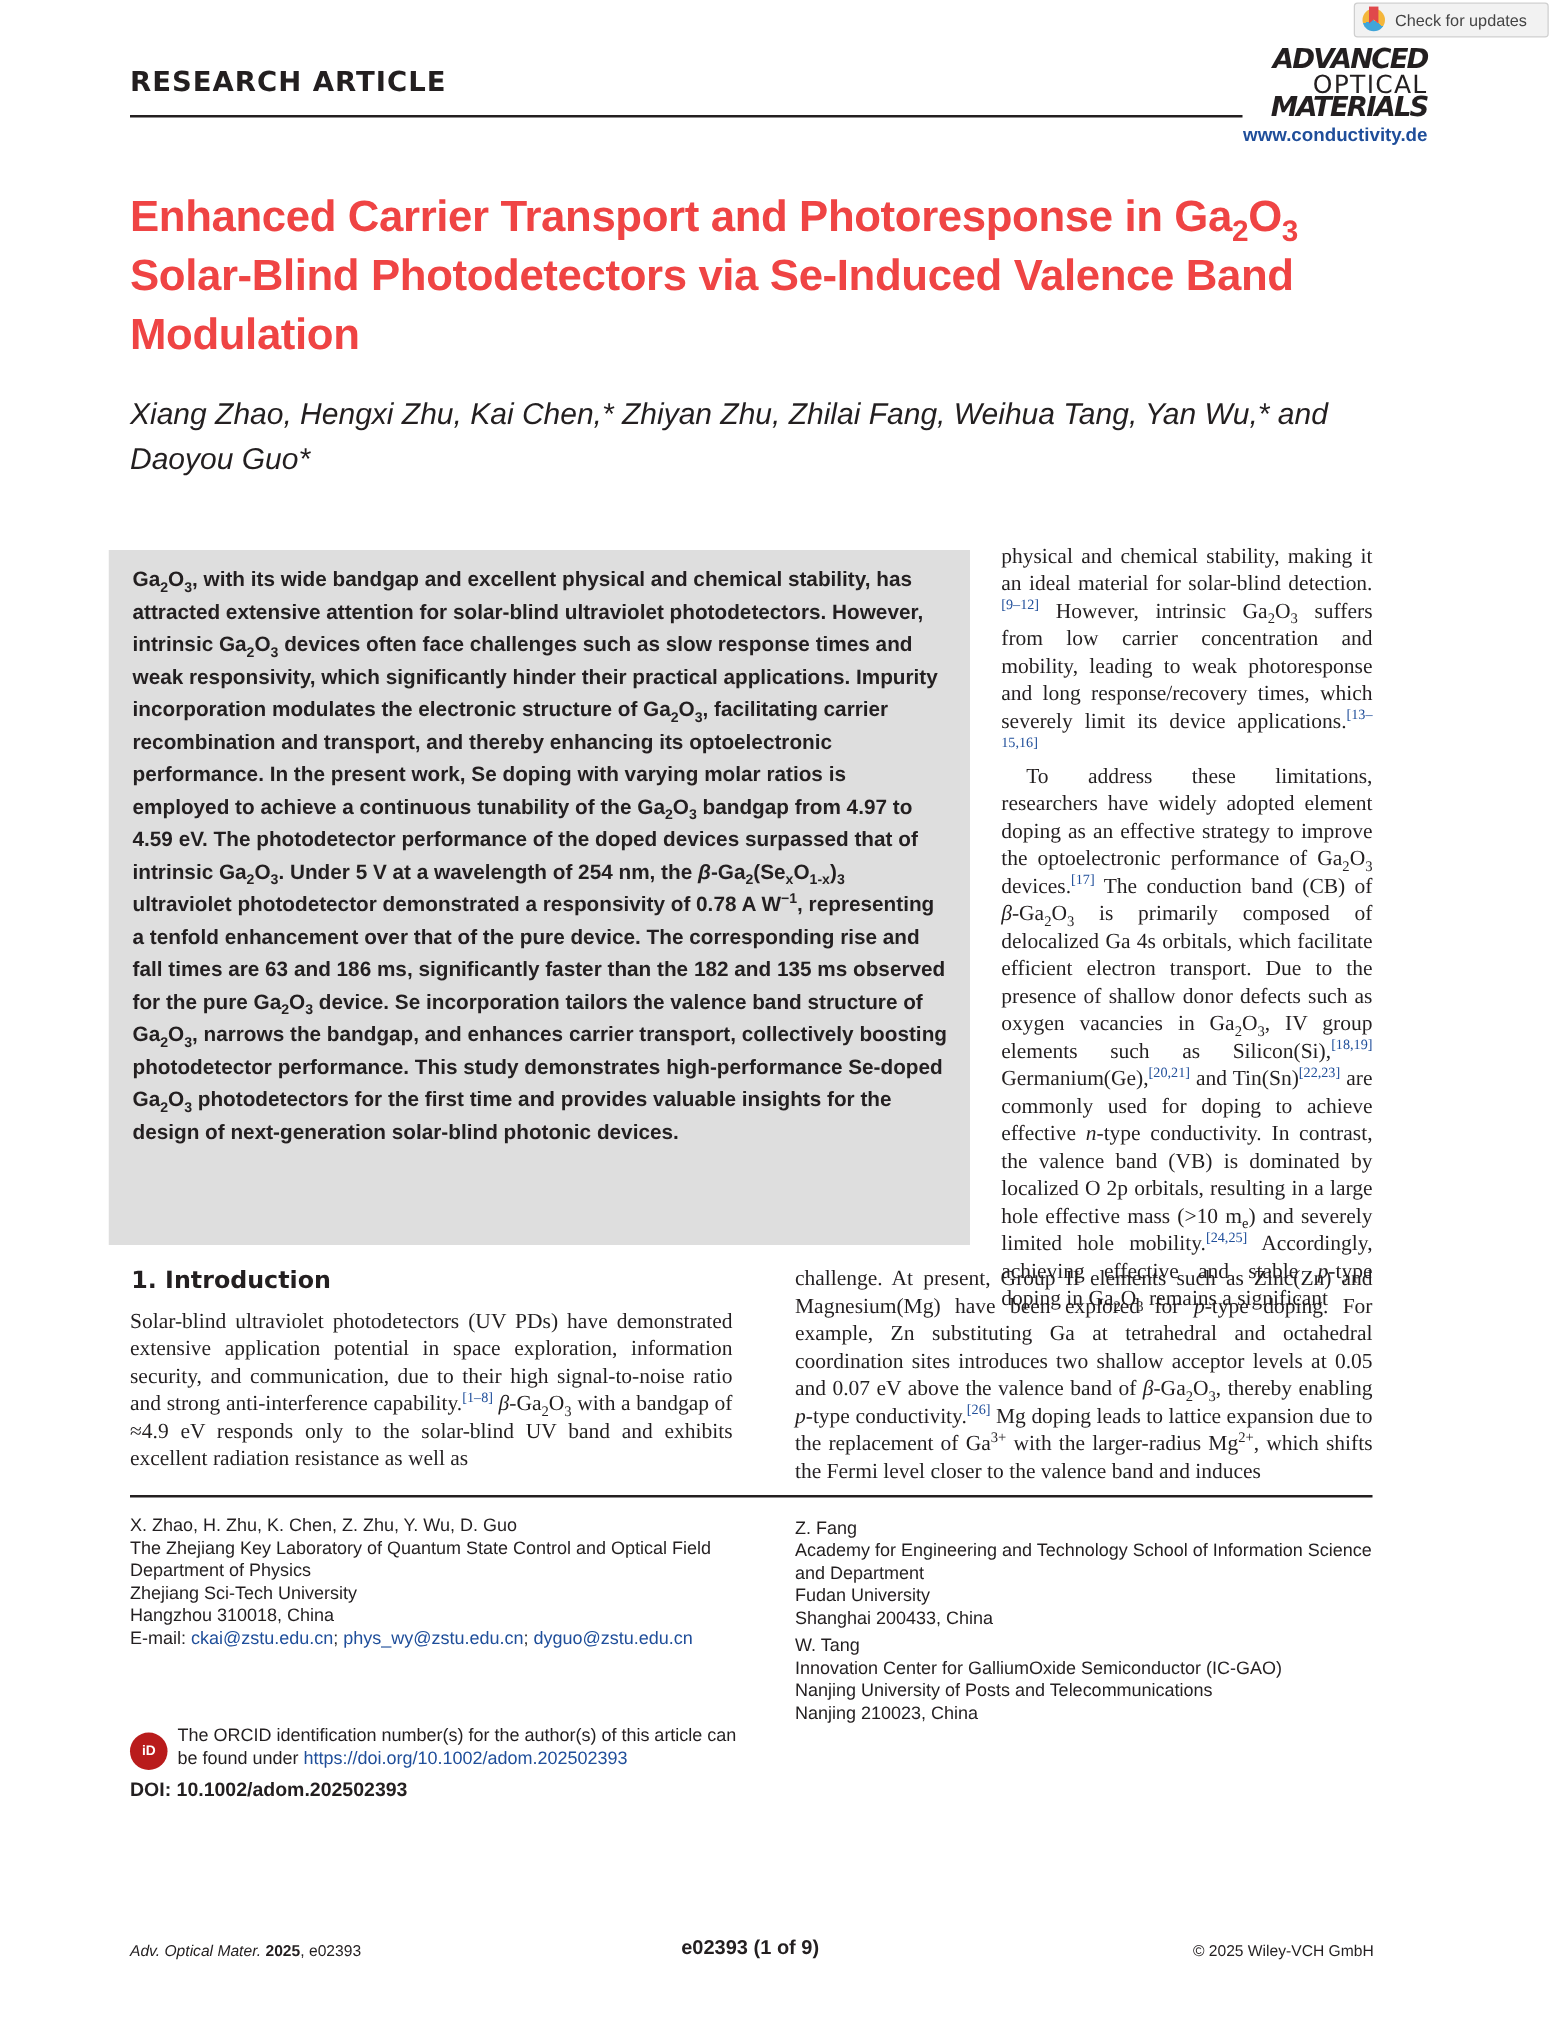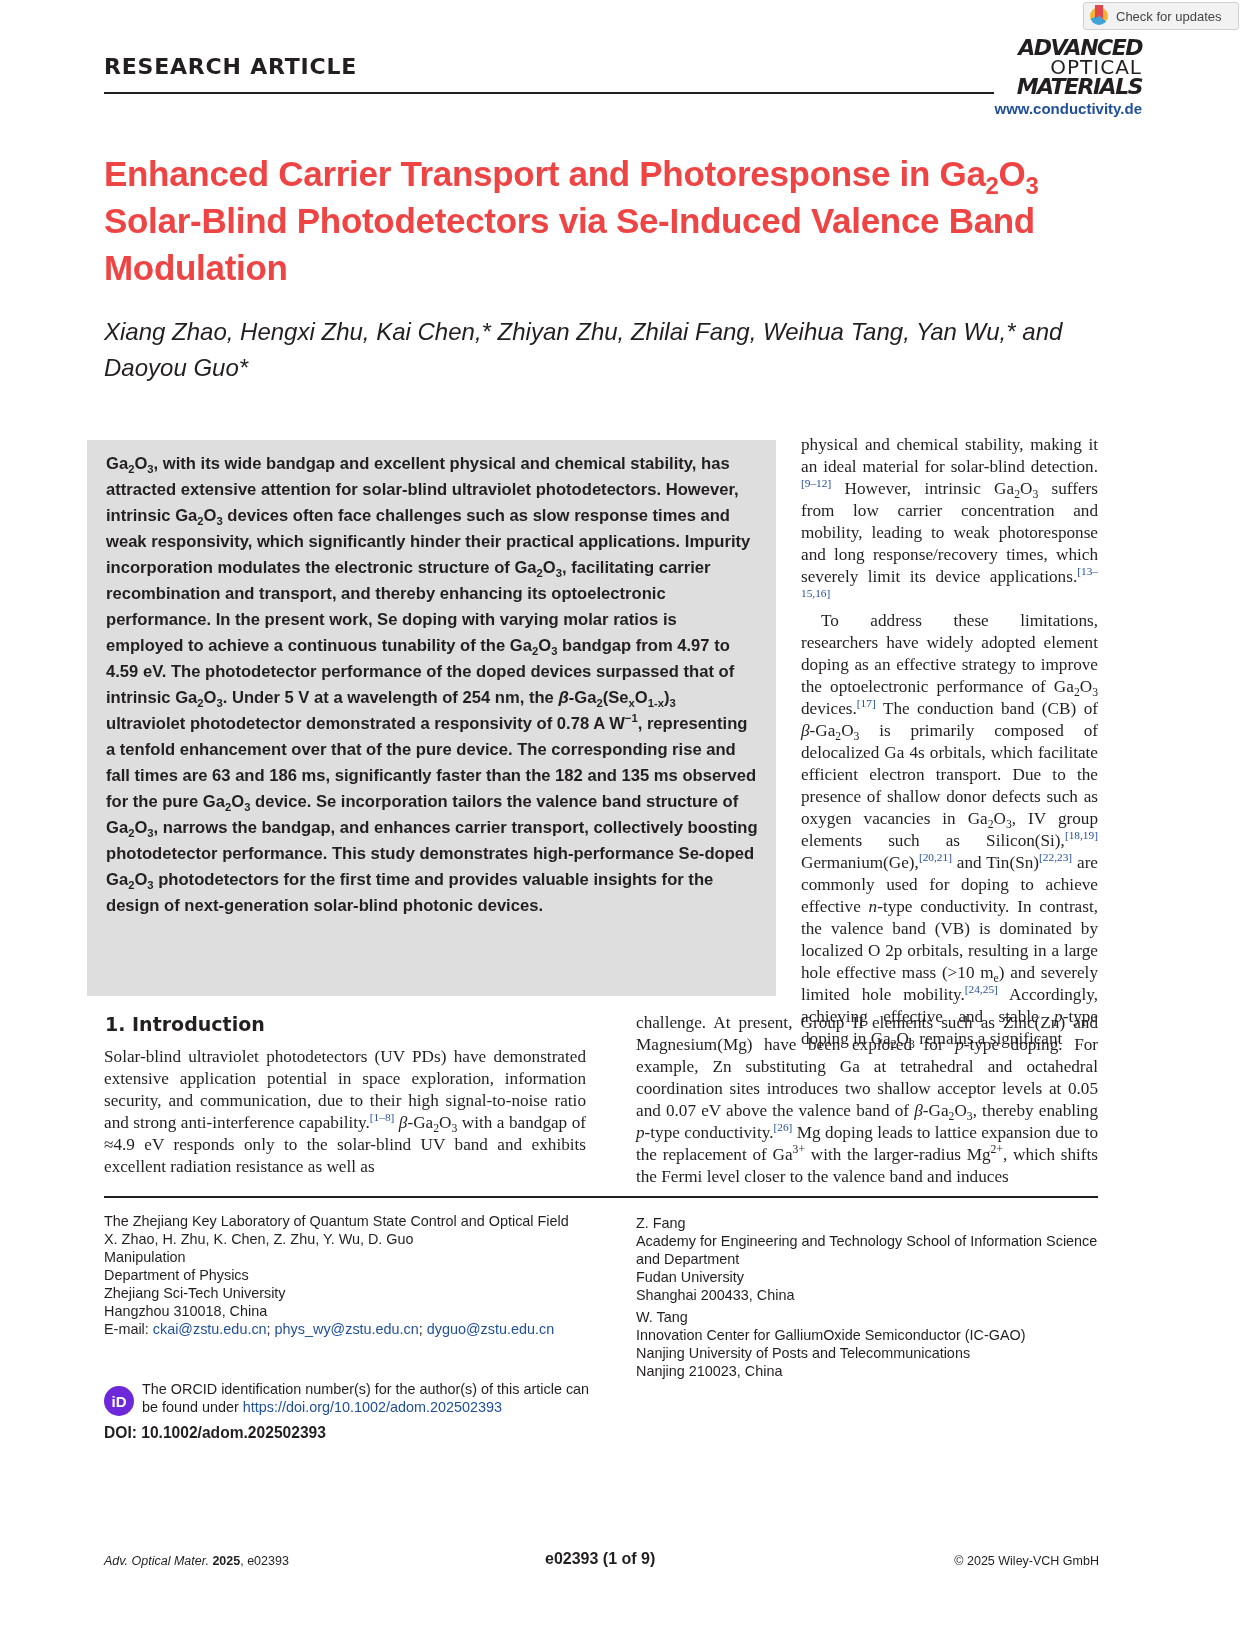--- a/index.html
+++ b/index.html
@@ -46,21 +46,21 @@
   .foot-rule { left:104px; top:1196px; width:994px; height:2px; background:#231f20; }
 
   
   .affil { font-size:14.4px; line-height:18px; color:#231f20; }
   .affil-left { left:104px; top:1212px; width:500px; }
   .affil-right { left:636px; top:1214px; width:470px; }
   .affil .block { margin-bottom:4px; }
   .affil div { white-space:nowrap; }
 
   .orcid-row { left:104px; top:1380px; width:500px; display:flex; gap:8px; }
-  .orcid-icon { width:30px; height:30px; border-radius:50%; background:#6d28d9; color:#fff; font-weight:bold; font-size:15px; display:flex; align-items:center; justify-content:center; flex-shrink:0; margin-top:6px; }
+  .orcid-icon { width:30px; height:30px; border-radius:50%; background:#b91c1c; color:#fff; font-weight:bold; font-size:11px; display:flex; align-items:center; justify-content:center; flex-shrink:0; margin-top:6px; }
   .orcid-text { font-size:14.4px; line-height:18px; color:#231f20; }
   .doi { left:104px; top:1424px; font-weight:bold; font-size:15.6px; color:#231f20; }
 
   
   .footer-left { left:104px; top:1554px; font-size:12.5px; color:#231f20; }
   .footer-left .jn { font-style:italic; }
   .footer-center { left:545px; top:1550px; font-size:16px; font-weight:bold; color:#231f20; }
   .footer-right { right:142px; top:1554px; font-size:12.5px; color:#231f20; }
 </style>
 </head>
@@ -95,23 +95,22 @@
 </div>
 
 <div class="abs serif rc-wide"><span>challenge. At present, Group II elements such as Zinc(Zn) and Magnesium(Mg) have been explored for </span><i>p</i><span>-type doping. For example, Zn substituting Ga at tetrahedral and octahedral coordination sites introduces two shallow acceptor levels at 0.05 and 0.07 eV above the valence band of </span><i>β</i><span>-Ga</span><sub>2</sub><span>O</span><sub>3</sub><span>, thereby enabling </span><i>p</i><span>-type conductivity.</span><a class="cite">[26]</a><span> Mg doping leads to lattice expansion due to the replacement of Ga</span><sup>3+</sup><span> with the larger-radius Mg</span><sup>2+</sup><span>, which shifts the Fermi level closer to the valence band and induces</span></div>
 
 <h2 class="abs sec-head" style="margin:1px">1. Introduction</h2>
 <div class="abs serif lc-body"><span>Solar-blind ultraviolet photodetectors (UV PDs) have demonstrated extensive application potential in space exploration, information security, and communication, due to their high signal-to-noise ratio and strong anti-interference capability.</span><a class="cite">[1–8]</a> <i>β</i><span>-Ga</span><sub>2</sub><span>O</span><sub>3</sub><span> with a bandgap of ≈4.9 eV responds only to the solar-blind UV band and exhibits excellent radiation resistance as well as</span></div>
 
 <div class="abs foot-rule"></div>
 
 <div class="abs affil affil-left">
+  <div>X. Zhao, H. Zhu, K. Chen, Z. Zhu, Y. Wu, D. Guo</div>
   <div>The Zhejiang Key Laboratory of Quantum State Control and Optical Field</div>
-  <div>X. Zhao, H. Zhu, K. Chen, Z. Zhu, Y. Wu, D. Guo</div>
-  <div>Manipulation</div>
   <div>Department of Physics</div>
   <div>Zhejiang Sci-Tech University</div>
   <div>Hangzhou 310018, China</div>
   <div><span>E-mail: </span><a>ckai@zstu.edu.cn</a>; <a>phys_wy@zstu.edu.cn</a>; <a>dyguo@zstu.edu.cn</a></div>
 </div>
 
 <div class="abs affil affil-right">
   <div class="block">
     <div>Z. Fang</div>
     <div>Academy for Engineering and Technology School of Information Science</div>

